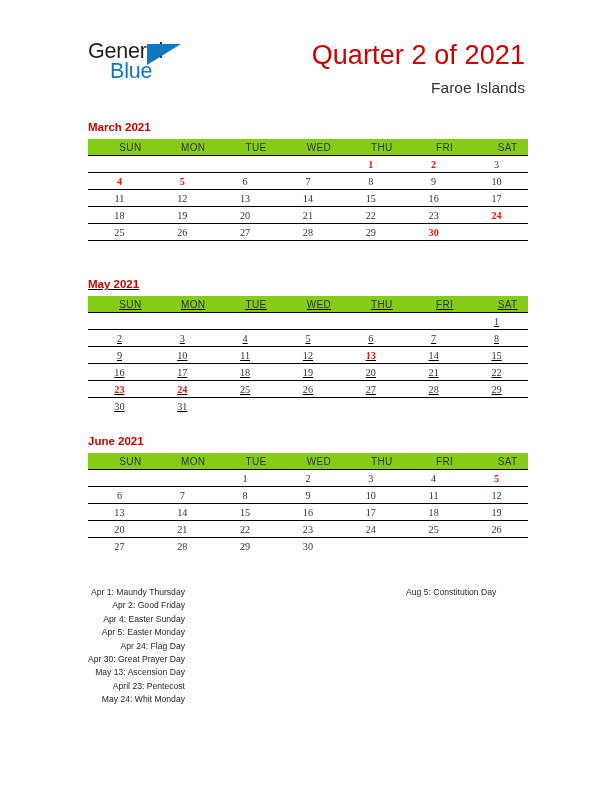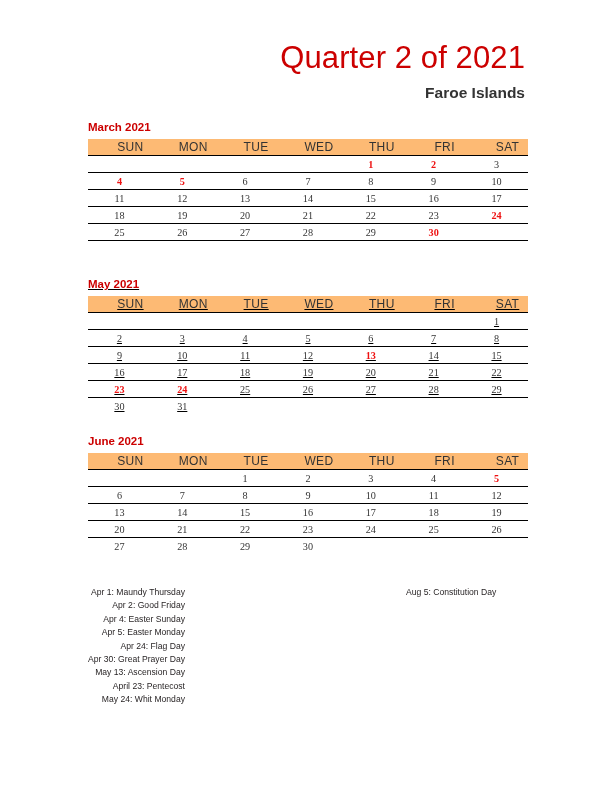--- a/index.html
+++ b/index.html
@@ -57,33 +57,32 @@
     border-bottom: 21px solid transparent;
   }
 
   .title-block {
     position: absolute;
     right: 87px;
     top: 40px;
     text-align: right;
   }
   .quarter-title {
-    font-size: 31px;
+    font-size: 27px;
     color: #cc0000;
     line-height: 1.18;
     white-space: nowrap;
     letter-spacing: 0.1px;
   }
   .country-title {
     font-size: 15.5px;
     color: #333333;
     line-height: 1.25;
     margin-top: 6px;
     white-space: nowrap;
-    font-weight: bold;
   }
 
   
   .month {
     position: absolute;
     left: 88px;
     width: 440px;
   }
   #month-0 { top: 121px; }
   #month-1 { top: 278px; text-decoration: underline; }
@@ -96,22 +95,22 @@
     margin-bottom: 4px;
     line-height: 1.2;
   }
 
   table.cal {
     border-collapse: collapse;
     width: 440px;
     table-layout: fixed;
   }
   table.cal th {
-    background: #fdba74;
-    font-size: 12px;
+    background: #84cc16;
+    font-size: 10px;
     font-weight: normal;
     color: #333333;
     height: 17px;
     text-align: center;
     vertical-align: middle;
     letter-spacing: 0.35px;
     border: none;
     padding-left: 22px;
   }
   table.cal thead tr {
@@ -156,20 +155,25 @@
     color: #231f20;
     line-height: 13.4px;
     white-space: nowrap;
   }
 </style>
 </head>
 <body>
 
 <div class="header">
 
+  <div class="logo">
+    <span class="logo-general">General</span>
+    <span class="logo-flag"></span>
+    <span class="logo-blue">Blue</span>
+  </div>
 
   <div class="title-block">
     <div class="quarter-title">Quarter 2 of 2021</div>
     <div class="country-title">Faroe Islands</div>
   </div>
 
 </div>
 
 <div class="month" id="month-0">
   <div class="month-title">March 2021</div>

